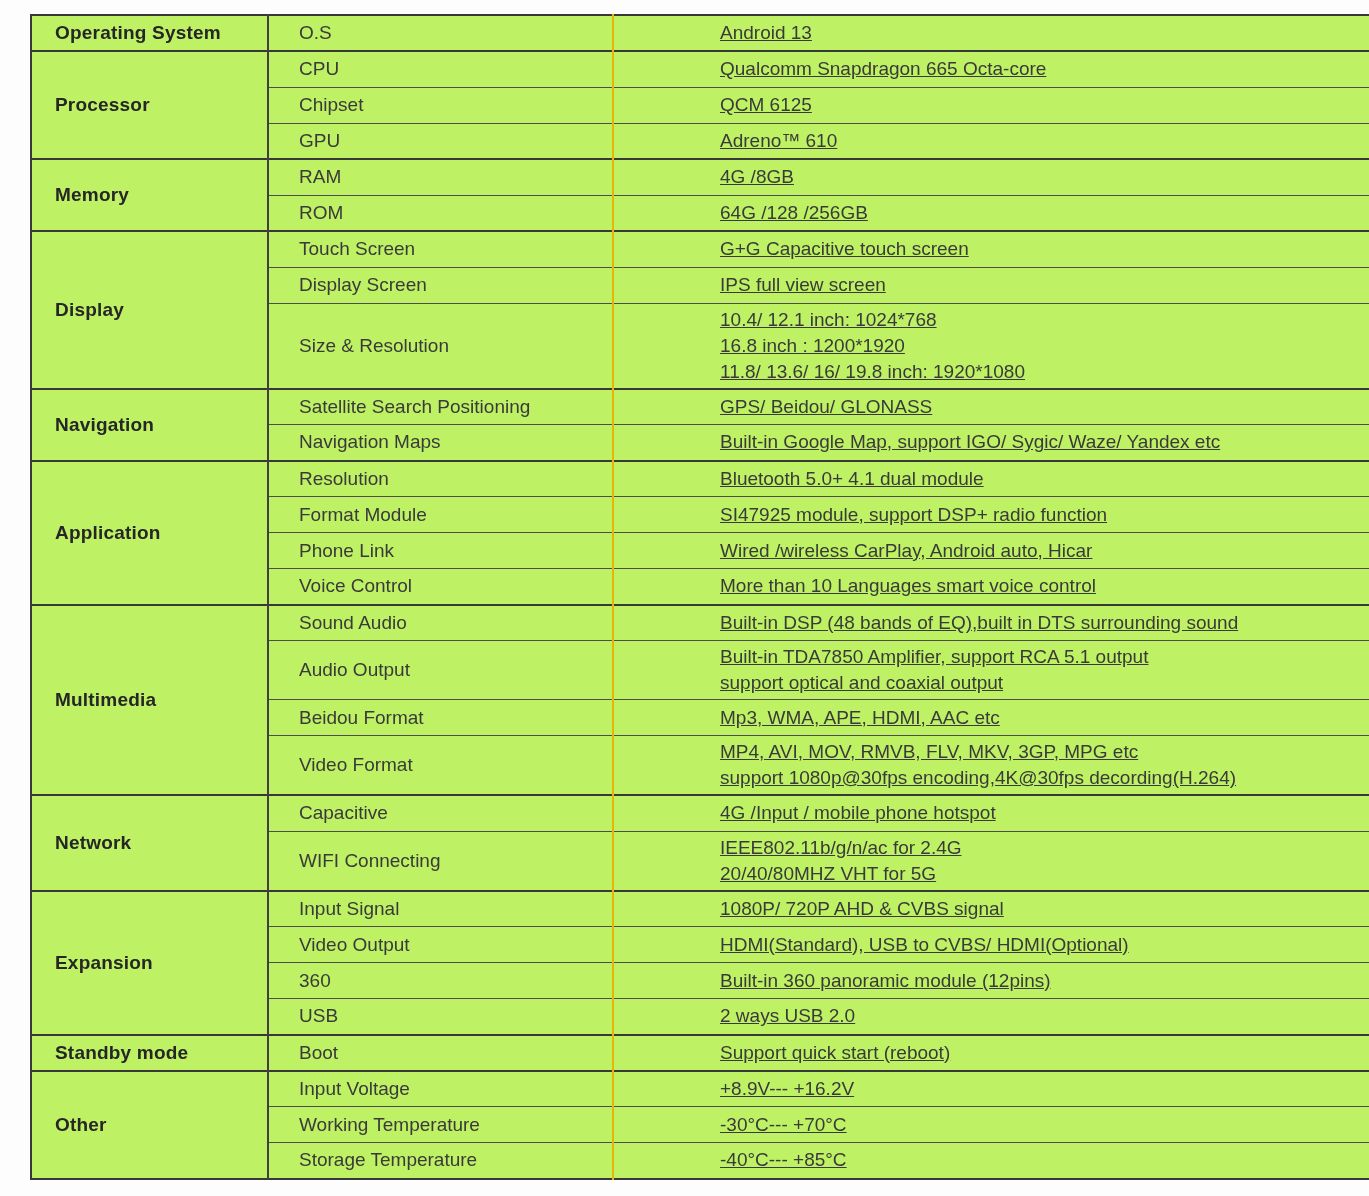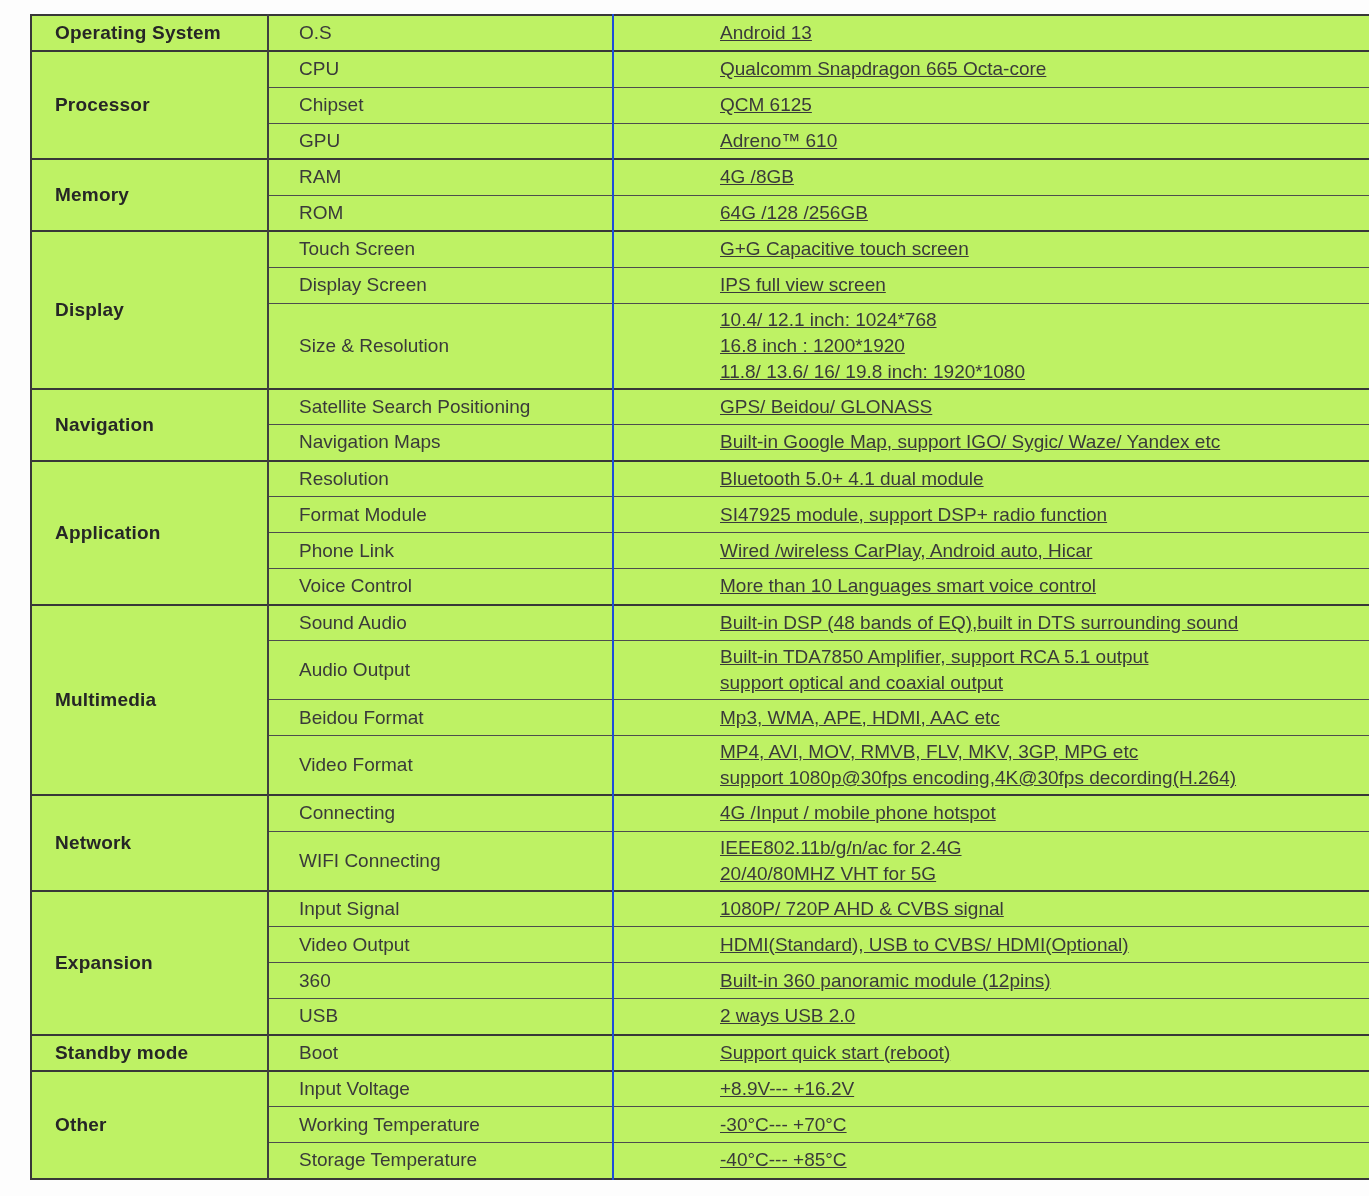--- a/index.html
+++ b/index.html
@@ -45,21 +45,21 @@
   tr.group-start td { border-top: 2px solid #383838; }
   td.cat-cell {
     font-weight: bold;
     color: #262626;
     padding-left: 23px;
     border-right: 2px solid #404040;
     letter-spacing: 0.2px;
   }
   td.item-cell {
     padding-left: 30px;
-    border-right: 2px solid #1d4ed8;
+    border-right: 2px solid #eab308;
     border-radius: 6px;
   }
   td.value-cell {
     padding-left: 106px;
     text-decoration: underline;
   }
   .value-line { white-space: nowrap; }
 </style>
 </head>
 <body>
@@ -192,21 +192,21 @@
         </tr>
         <tr>
           <td class="item-cell">Video Format</td>
           <td class="value-cell">
             <div class="value-line">MP4, AVI, MOV, RMVB, FLV, MKV, 3GP, MPG etc</div>
             <div class="value-line">support 1080p@30fps encoding,4K@30fps decording(H.264)</div>
           </td>
         </tr>
         <tr class="group-start">
           <td class="cat-cell" rowspan="2">Network</td>
-          <td class="item-cell">Connecting</td>
+          <td class="item-cell">Capacitive</td>
           <td class="value-cell">
             <div class="value-line">4G /Input / mobile phone hotspot</div>
           </td>
         </tr>
         <tr>
           <td class="item-cell">WIFI Connecting</td>
           <td class="value-cell">
             <div class="value-line">IEEE802.11b/g/n/ac for 2.4G</div>
             <div class="value-line">20/40/80MHZ VHT for 5G</div>
           </td>

